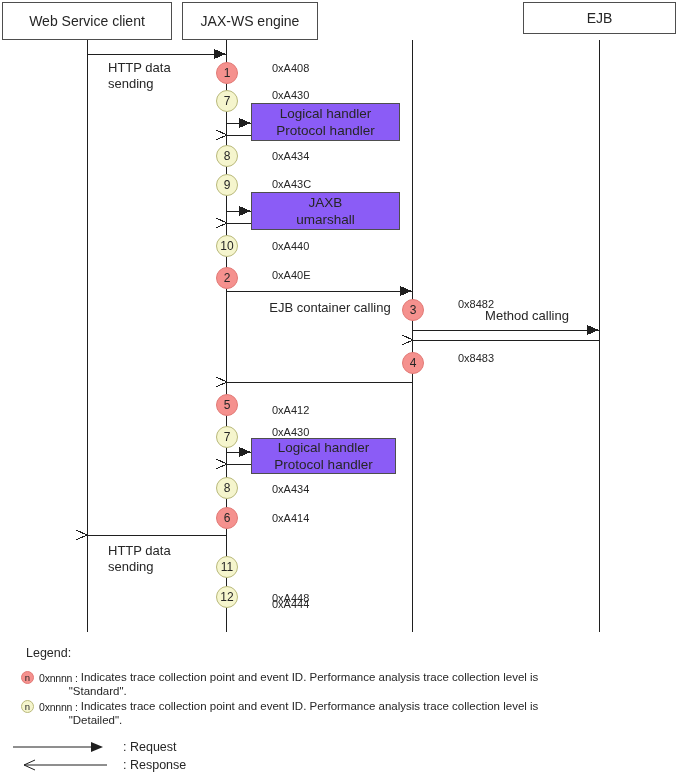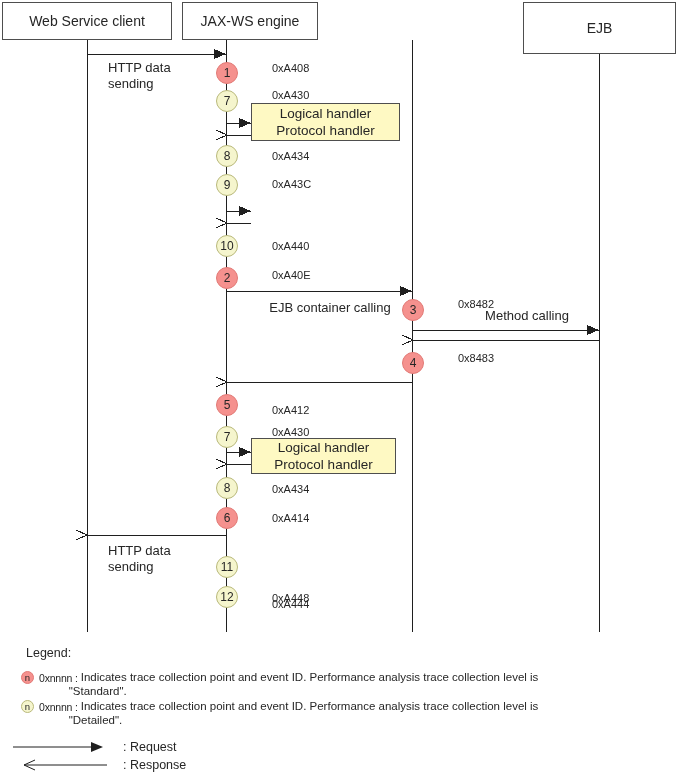--- a/index.html
+++ b/index.html
@@ -1,21 +1,21 @@
 <!DOCTYPE html>
 <html><head>
 <meta charset="utf-8">
 <style>
   html,body{margin:0;padding:0;background:#fff;font-family:"Liberation Sans",sans-serif;color:#1f1f1f;}
   #stage{position:relative;width:677px;height:776px;background:#fff;overflow:hidden;}
   #diagram{position:absolute;left:0;top:0;width:677px;height:640px;}
   .head-box{position:absolute;box-sizing:border-box;display:flex;align-items:center;justify-content:center;
             border:1px solid #4e4e4e;background:#fff;font-size:14px;color:#262626;}
   .act-box{position:absolute;box-sizing:border-box;display:flex;flex-direction:column;align-items:center;justify-content:center;
-           border:1px solid #4e4e4e;background:#fef9c3;font-size:13.5px;line-height:17px;color:#262626;}
+           border:1px solid #4e4e4e;background:#8b5cf6;font-size:13.5px;line-height:17px;color:#262626;}
   .tp{position:absolute;width:22px;height:22px;border-radius:50%;box-sizing:border-box;
       display:flex;align-items:center;justify-content:center;font-size:12px;color:#262626;z-index:3;}
   .tp.standard{background:#f5918e;border:1px solid #e27a76;}
   .tp.detailed{background:#f5f5cd;border:1px solid #b9b97b;}
   .evt{position:absolute;font-size:11px;line-height:12px;white-space:nowrap;color:#262626;z-index:2;padding-left:31px;}
   .msg-label{position:absolute;font-size:13px;line-height:16px;color:#262626;white-space:pre-line;z-index:2;}
   .msg-label.center{transform:translateX(-50%);text-align:center;white-space:nowrap;}
   
   #legend{position:absolute;left:0;top:0;width:677px;height:776px;pointer-events:none;}
   .lg-title{position:absolute;left:26px;top:646px;font-size:12.5px;color:#262626;}
@@ -56,24 +56,28 @@
         <line x1="226" y1="291" x2="412" y2="291" stroke="#1f1f1f" stroke-width="1" marker-end="url(#mReq)"></line>
         <line x1="412" y1="330" x2="599" y2="330" stroke="#1f1f1f" stroke-width="1" marker-end="url(#mReq)"></line>
         <line x1="599" y1="340" x2="413" y2="340" stroke="#1f1f1f" stroke-width="1" marker-end="url(#mResp)"></line>
         <line x1="412" y1="382" x2="227" y2="382" stroke="#1f1f1f" stroke-width="1" marker-end="url(#mResp)"></line>
         <line x1="226" y1="452" x2="251" y2="452" stroke="#1f1f1f" stroke-width="1" marker-end="url(#mReq)"></line>
         <line x1="251" y1="464" x2="227" y2="464" stroke="#1f1f1f" stroke-width="1" marker-end="url(#mResp)"></line>
         <line x1="226" y1="535" x2="87" y2="535" stroke="#1f1f1f" stroke-width="1" marker-end="url(#mResp)"></line>
       </svg>
       <div class="head-box" style="left: 2px; top: 2px; width: 170px; height: 38px;">Web Service client</div>
       <div class="head-box" style="left: 182px; top: 2px; width: 136px; height: 38px;">JAX-WS engine</div>
-      <div class="head-box" style="left: 523px; top: 2px; width: 153px; height: 52px;">EJB</div>
+      <div class="head-box" style="left: 523px; top: 2px; width: 153px; height: 32px;">EJB</div>
       <div class="act-box" style="left: 251px; top: 103px; width: 149px; height: 38px;">
         <span>Logical handler</span>
         <span>Protocol handler</span>
+      </div>
+      <div class="act-box" style="left: 251px; top: 192px; width: 149px; height: 38px;">
+        <span>JAXB</span>
+        <span>umarshall</span>
       </div>
       <div class="act-box" style="left: 251px; top: 438px; width: 145px; height: 36px;">
         <span>Logical handler</span>
         <span>Protocol handler</span>
       </div>
       <div class="tp standard" style="left: 216px; top: 62px;">1</div>
       <div class="evt" style="left: 241px; top: 62px;">0xA408</div>
       <div class="tp detailed" style="left: 216px; top: 90px;">7</div>
       <div class="evt" style="left: 241px; top: 89px;">0xA430</div>
       <div class="tp detailed" style="left: 216px; top: 145px;">8</div>

